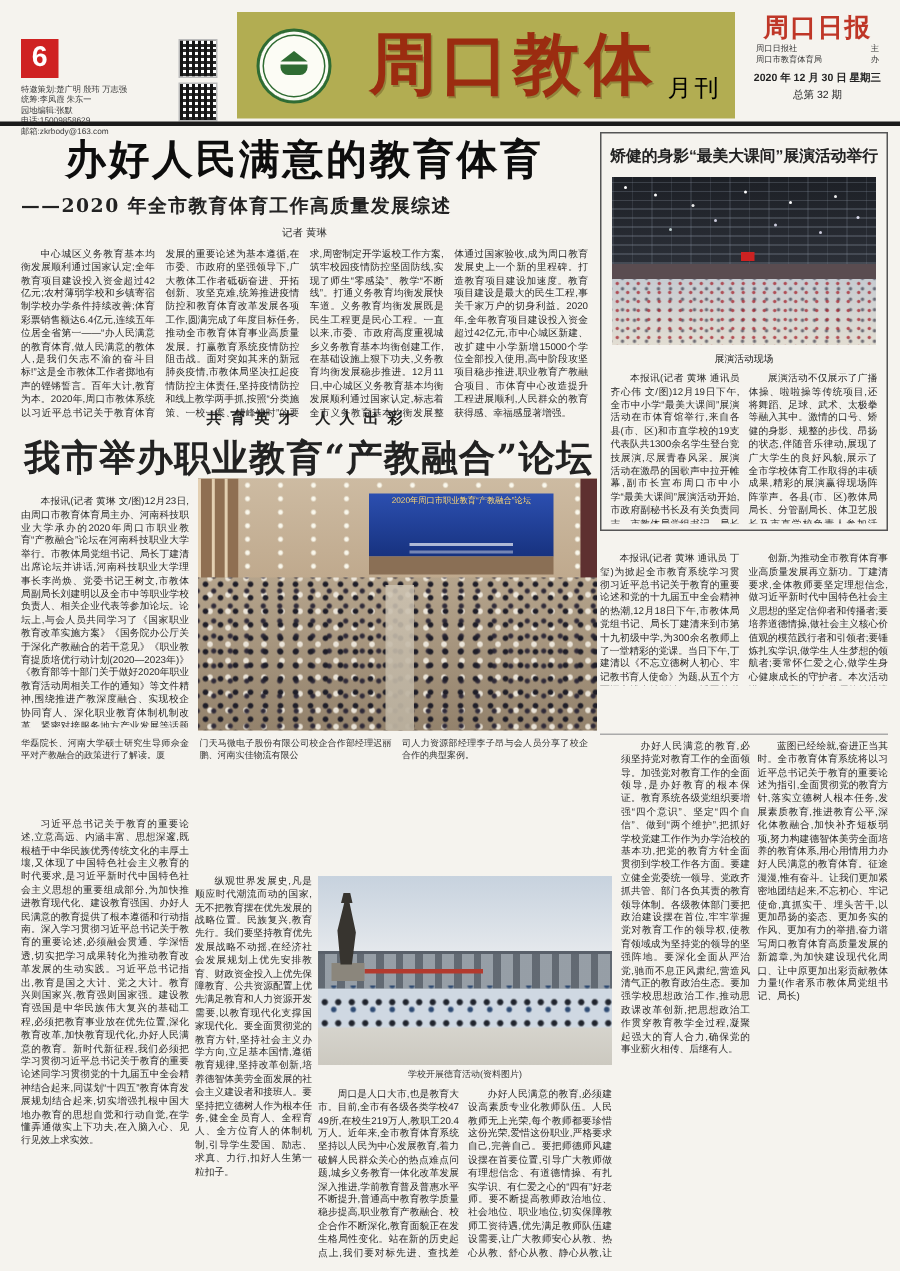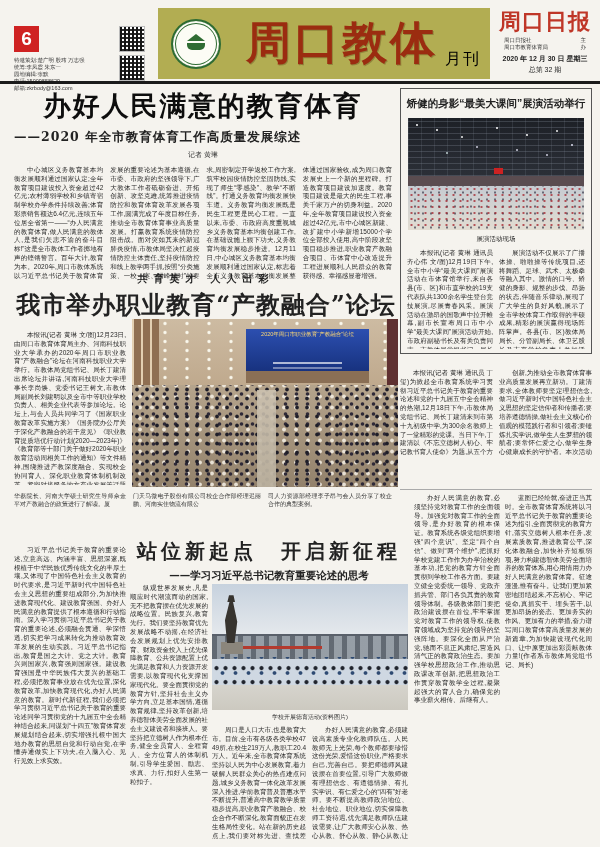--- a/index.html
+++ b/index.html
@@ -19,21 +19,21 @@
   .logo{position:absolute;left:13px;top:11px;width:46px;height:46px;border-radius:50%;
         background:#fcfcf5;border:2px solid #2f6c33;box-shadow:inset 0 0 0 2px #fcfcf5,inset 0 0 0 3px #2f6c33;}
   .logo-roof{width:0;height:0;margin:13px auto 0;border-left:9px solid transparent;
              border-right:9px solid transparent;border-bottom:7px solid #2f6c33;}
   .logo-book{width:18px;height:7px;margin:2px auto 0;background:#2f6c33;border-radius:0 0 5px 5px;}
   .banner-title{position:absolute;left:64px;top:0;width:240px;height:71px;line-height:69px;
         font-family:"DejaVu Serif",serif;font-weight:bold;font-size:45px;letter-spacing:3px;
         color:#9b2c10;text-shadow:1px 1px 0 rgba(70,40,10,.3);white-space:nowrap;text-align:center;}
   .banner-edition{position:absolute;right:9px;bottom:9px;font-size:16px;color:#000000;letter-spacing:2px;}
   .daily{position:absolute;left:494px;top:7px;width:102px;text-align:center;}
-  .daily-title{font-family:Liberation Serif, serif;font-weight:bold;font-size:22px;color:#bf3627;letter-spacing:1px;}
+  .daily-title{font-family:Liberation Serif, serif;font-weight:bold;font-size:17px;color:#bf3627;letter-spacing:1px;}
   .daily-pub{display:flex;justify-content:space-between;padding:0 10px;font-size:5.5px;line-height:7px;color:#333;}
   .daily-date{font-size:7px;font-weight:bold;margin-top:3px;}
   .daily-issue{font-size:7px;margin-top:1px;}
   .toprule{position:absolute;left:0;top:81px;width:600px;height:3px;background:#1b1b1b;}
 
   
   .tiny{font-size:6.5px;line-height:8.8px;text-align:justify;color:#2a2a2a;
         word-break:break-all;overflow:hidden;text-indent:2em;}
   .cap{font-size:6px;line-height:8px;color:#333;}
 
@@ -213,25 +213,20 @@
   </div>
 
   <div class="dangke">
     <div class="dangke-body">
       <div class="tiny">本报讯(记者 黄琳 通讯员 丁玺)为掀起全市教育系统学习贯彻习近平总书记关于教育的重要论述和党的十九届五中全会精神的热潮,12月18日下午,市教体局党组书记、局长丁建清来到市第十九初级中学,为300余名教师上了一堂精彩的党课。当日下午,丁建清以《不忘立德树人初心、牢记教书育人使命》为题,从五个方面深入浅出地解读了习近平总书记关于教育的重要论述、党的十九届五中全会精神及新时代教育评价改革总体方案的内涵,勉励广大教师勇于担当、开拓</div>
       <div class="tiny">创新,为推动全市教育体育事业高质量发展再立新功。丁建清要求,全体教师要坚定理想信念,做习近平新时代中国特色社会主义思想的坚定信仰者和传播者;要培养道德情操,做社会主义核心价值观的模范践行者和引领者;要锤炼扎实学识,做学生人生梦想的领航者;要常怀仁爱之心,做学生身心健康成长的守护者。本次活动进一步提高了广大教师的精神境界,大家一致表示,要用实际行动办好人民满意的教育。</div>
     </div>
   </div>
   <div class="hr-right"></div>
 
-  <div class="essay-head">
-    <div class="essay-h1">站位新起点　开启新征程</div>
-    <div class="essay-sub">——学习习近平总书记教育重要论述的思考</div>
-    <div class="essay-author">丁建清</div>
-  </div>
   <div class="colA tiny">习近平总书记关于教育的重要论述,立意高远、内涵丰富、思想深邃,既根植于中华民族优秀传统文化的丰厚土壤,又体现了中国特色社会主义教育的时代要求,是习近平新时代中国特色社会主义思想的重要组成部分,为加快推进教育现代化、建设教育强国、办好人民满意的教育提供了根本遵循和行动指南。深入学习贯彻习近平总书记关于教育的重要论述,必须融会贯通、学深悟透,切实把学习成果转化为推动教育改革发展的生动实践。习近平总书记指出,教育是国之大计、党之大计。教育兴则国家兴,教育强则国家强。建设教育强国是中华民族伟大复兴的基础工程,必须把教育事业放在优先位置,深化教育改革,加快教育现代化,办好人民满意的教育。新时代新征程,我们必须把学习贯彻习近平总书记关于教育的重要论述同学习贯彻党的十九届五中全会精神结合起来,同谋划“十四五”教育体育发展规划结合起来,切实增强扎根中国大地办教育的思想自觉和行动自觉,在学懂弄通做实上下功夫,在入脑入心、见行见效上求实效。</div>
   <div class="colB tiny">纵观世界发展史,凡是顺应时代潮流而动的国家,无不把教育摆在优先发展的战略位置。民族复兴,教育先行。我们要坚持教育优先发展战略不动摇,在经济社会发展规划上优先安排教育、财政资金投入上优先保障教育、公共资源配置上优先满足教育和人力资源开发需要,以教育现代化支撑国家现代化。要全面贯彻党的教育方针,坚持社会主义办学方向,立足基本国情,遵循教育规律,坚持改革创新,培养德智体美劳全面发展的社会主义建设者和接班人。要坚持把立德树人作为根本任务,健全全员育人、全程育人、全方位育人的体制机制,引导学生爱国、励志、求真、力行,扣好人生第一粒扣子。</div>
 
   <div class="out-photo">
     <div class="out-sky"></div>
     <div class="out-building"></div>
     <div class="out-banner"></div>
     <div class="out-pedestal"></div>
     <div class="out-statue"></div>
     <div class="out-people"></div>

